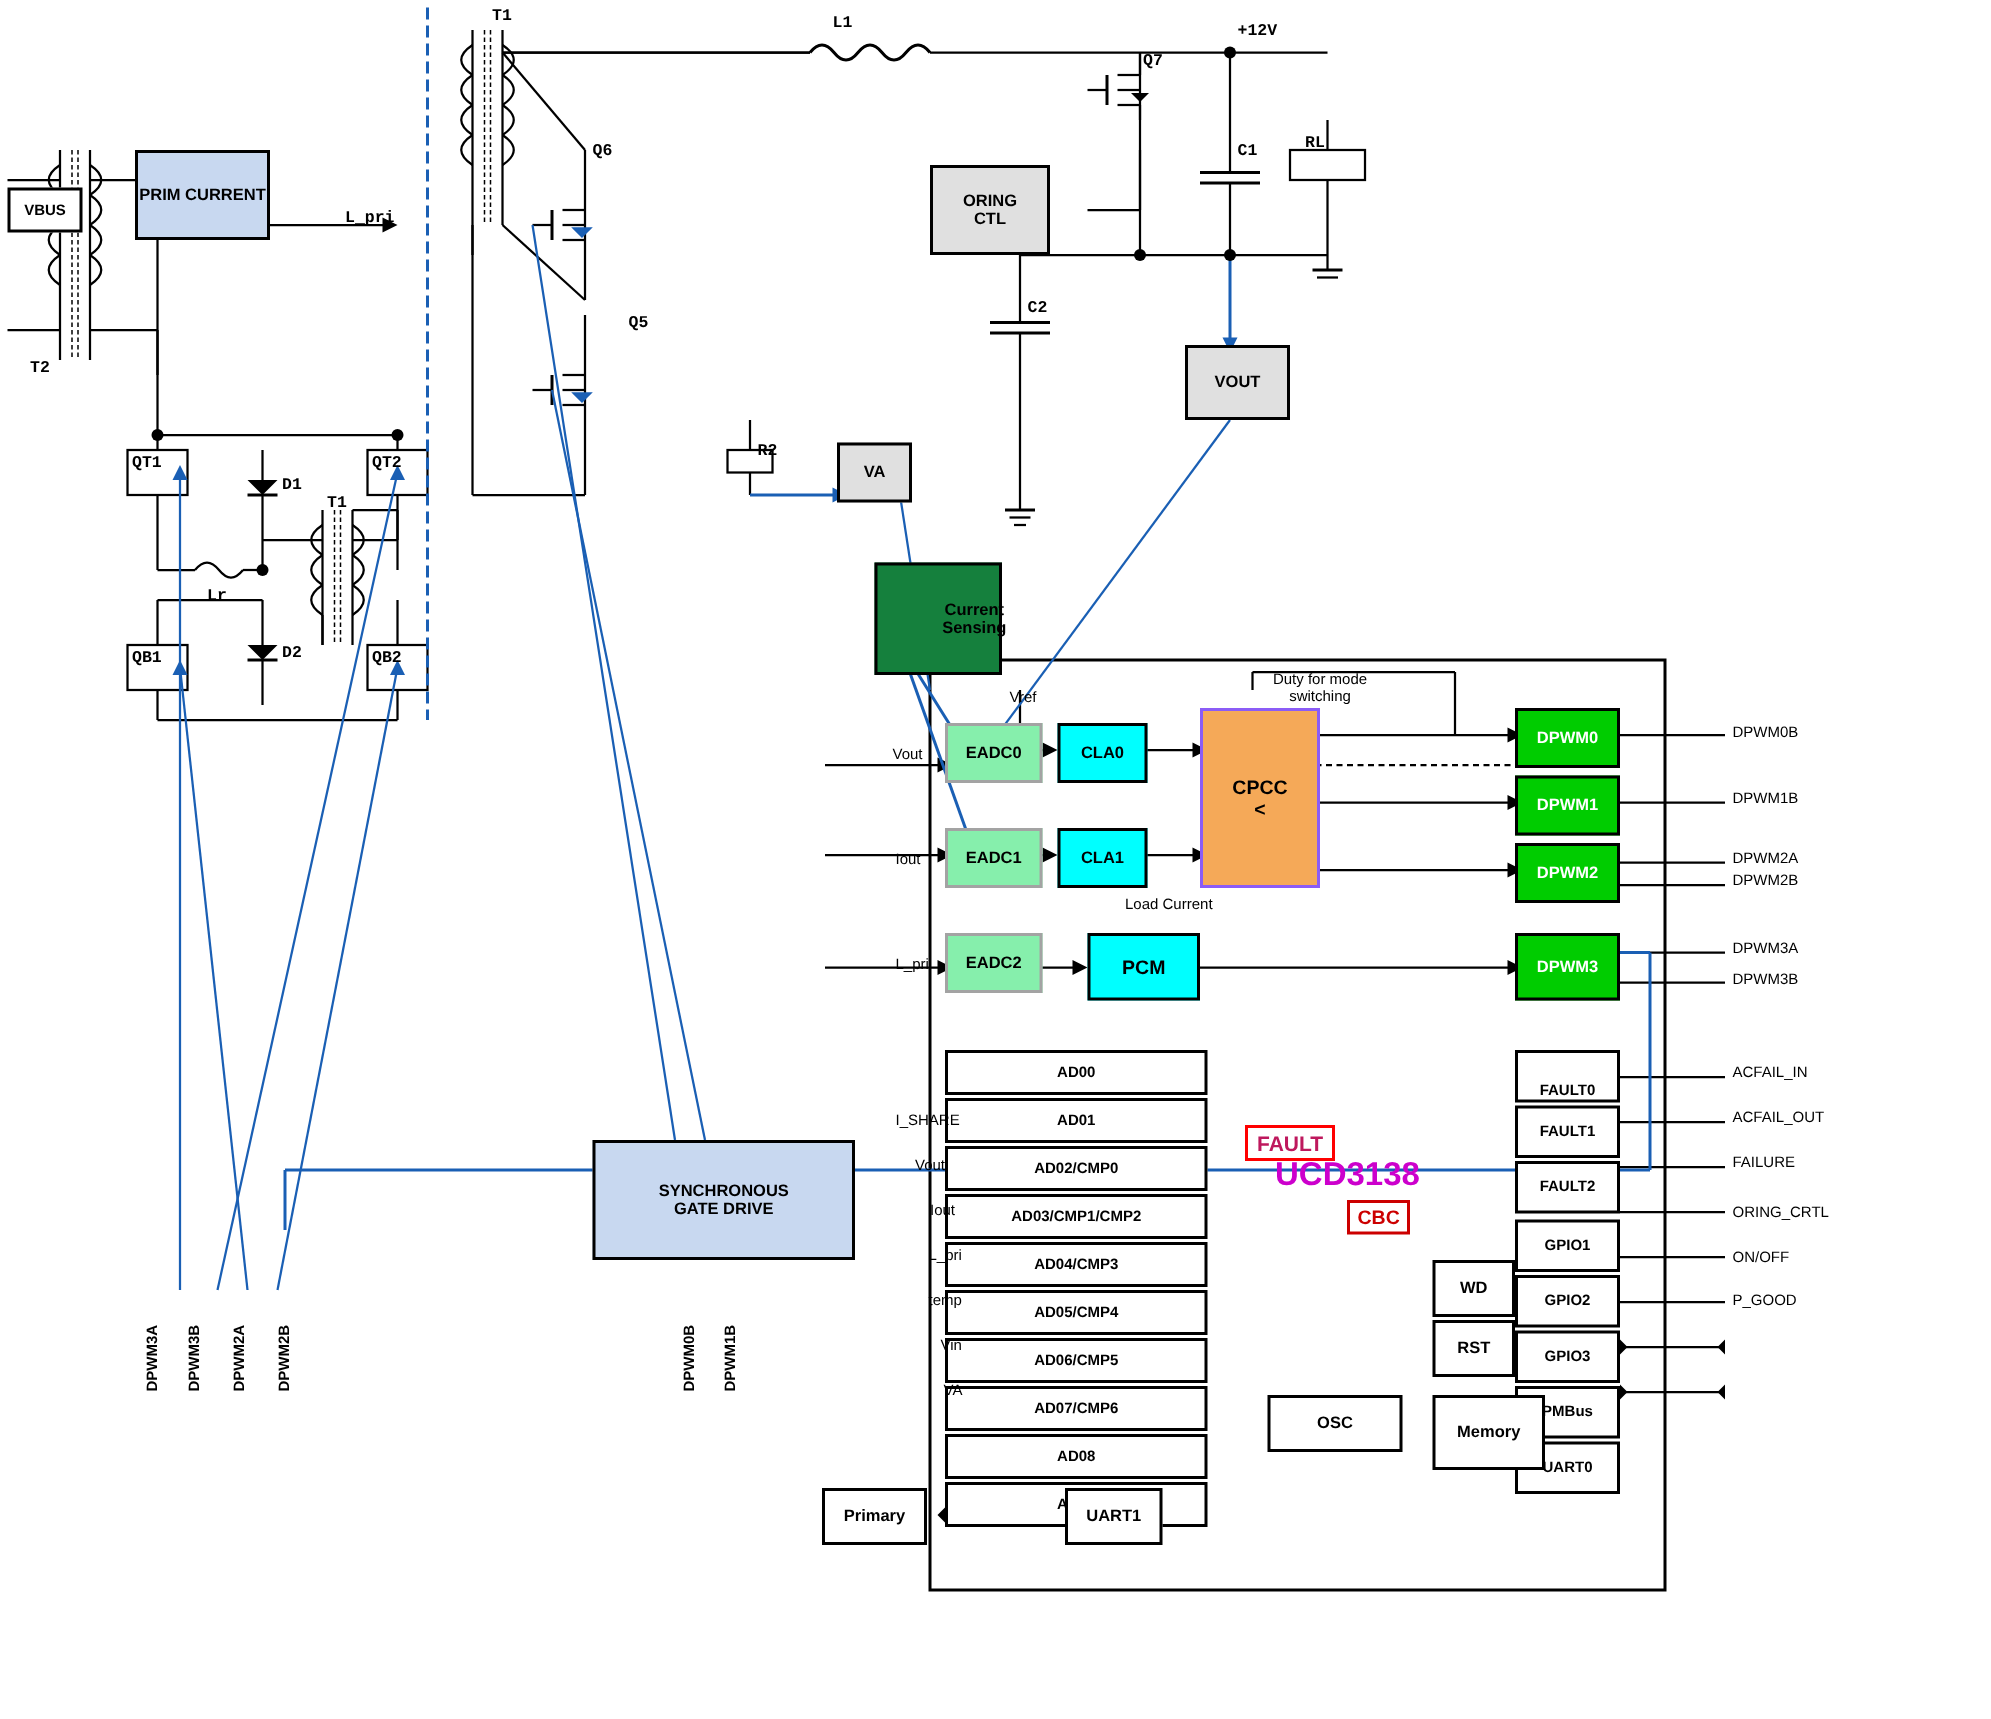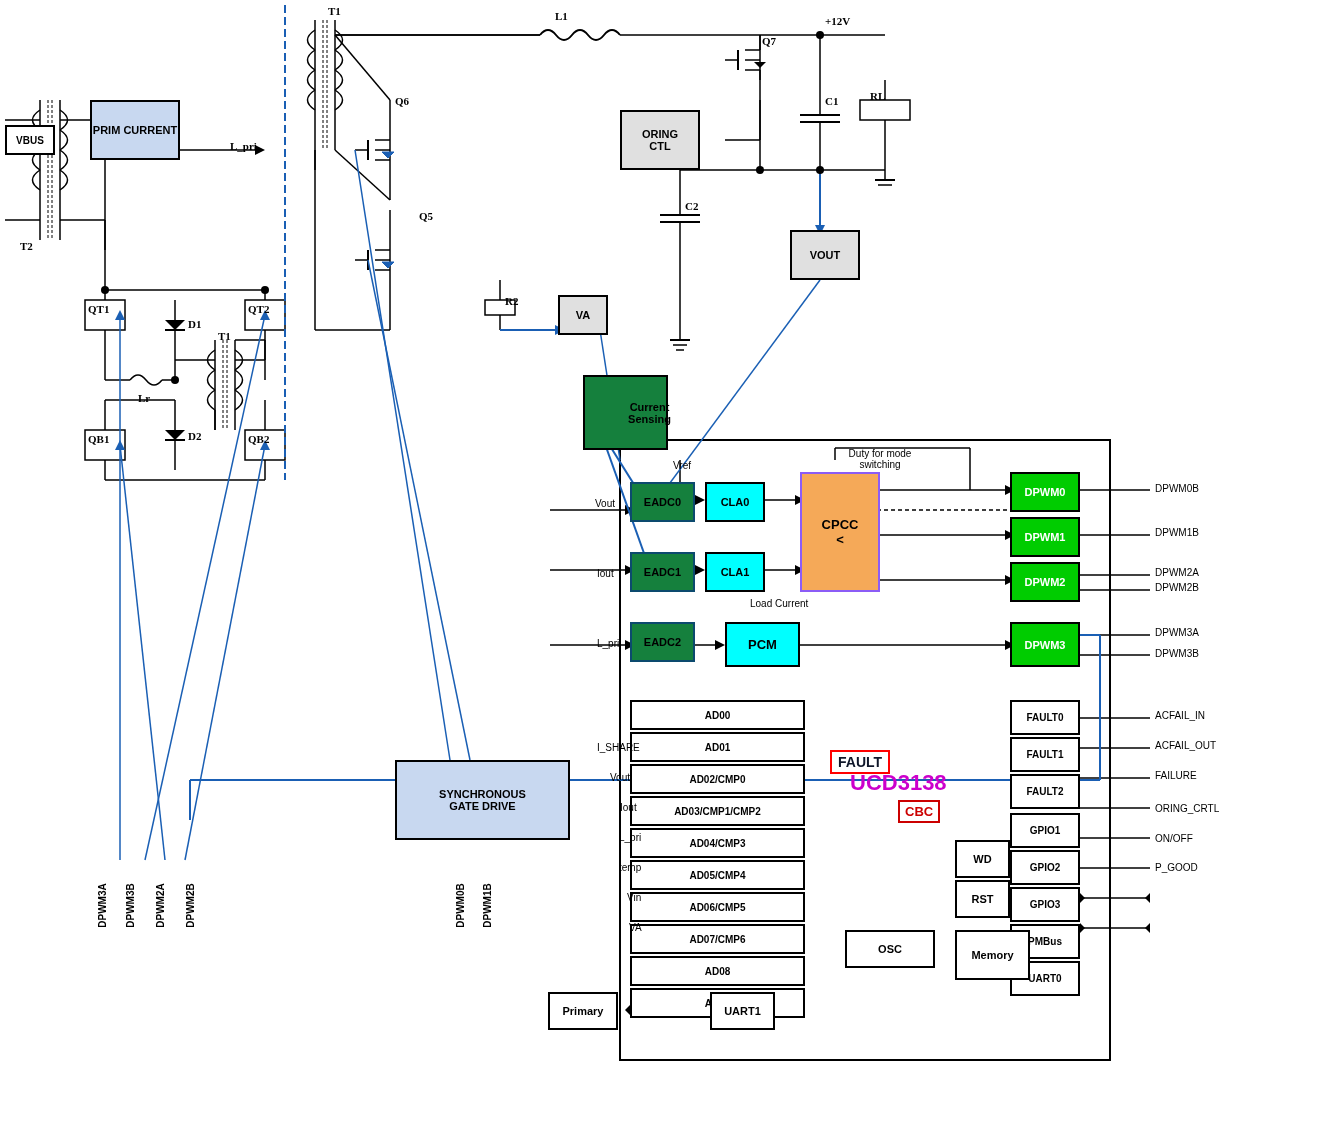--- a/index.html
+++ b/index.html
@@ -33,22 +33,22 @@
       justify-content: center;
       text-align: center;
       font-weight: bold;
       font-size: 12px;
     }
     .block-blue {
       background: #c8d8f0;
       border: 2px solid #000;
     }
     .block-yellow {
-      background: #15803d;
-      border: 2px solid #0c4a6e;
+      background: #86efac;
+      border: 2px solid #a3a3a3;
     }
     .block-cyan {
       background: #00ffff;
       border: 2px solid #000;
     }
     .block-green {
       background: #00cc00;
       border: 2px solid #000;
       color: #fff;
     }
@@ -62,21 +62,21 @@
       color: #fff;
     }
     .block-white {
       background: #fff;
       border: 2px solid #000;
     }
     .label {
       position: absolute;
       font-size: 11px;
       font-weight: bold;
-      font-family: Liberation Serif, serif;
+      font-family: Liberation Mono, monospace;
     }
     .label-small {
       position: absolute;
       font-size: 10px;
       font-family: Arial, sans-serif;
     }
     .rotated-label {
       position: absolute;
       font-size: 10px;
       font-weight: bold;
@@ -87,21 +87,21 @@
     .ucd-label {
       position: absolute;
       font-size: 22px;
       font-weight: bold;
       color: #cc00cc;
     }
     .fault-label {
       position: absolute;
       font-size: 14px;
       font-weight: bold;
-      color: #0f172a;
+      color: #be185d;
       border: 2px solid #ff0000;
       padding: 2px 6px;
     }
     .cbc-label {
       position: absolute;
       font-size: 13px;
       font-weight: bold;
       color: #cc0000;
       border: 2px solid #cc0000;
       padding: 2px 5px;
@@ -514,21 +514,21 @@
         <span>AD07/CMP6</span>
       </div>
   <div class="block block-white" style="position:absolute;top:256px;left:0px;width:175px;height:30px;font-size:10px;">
         <span>AD08</span>
       </div>
   <div class="block block-white" style="position:absolute;top:288px;left:0px;width:175px;height:30px;font-size:10px;">
         <span>AD09</span>
       </div>
 </div>
 
-<div class="block block-white" style="position:absolute;left:1010px;top:700px;width:70px;height:35px;font-size:10px;">
+<div class="block block-white" style="position:absolute;left:1010px;top:700px;width:70px;height:35px;font-size:10px;align-items:flex-end;">
       <span>FAULT0</span>
     </div>
 <div class="block block-white" style="position:absolute;left:1010px;top:737px;width:70px;height:35px;font-size:10px;">
       <span>FAULT1</span>
     </div>
 <div class="block block-white" style="position:absolute;left:1010px;top:774px;width:70px;height:35px;font-size:10px;">
       <span>FAULT2</span>
     </div>
 
 <div class="block block-white" style="position:absolute;left:1010px;top:813px;width:70px;height:35px;font-size:10px;">

